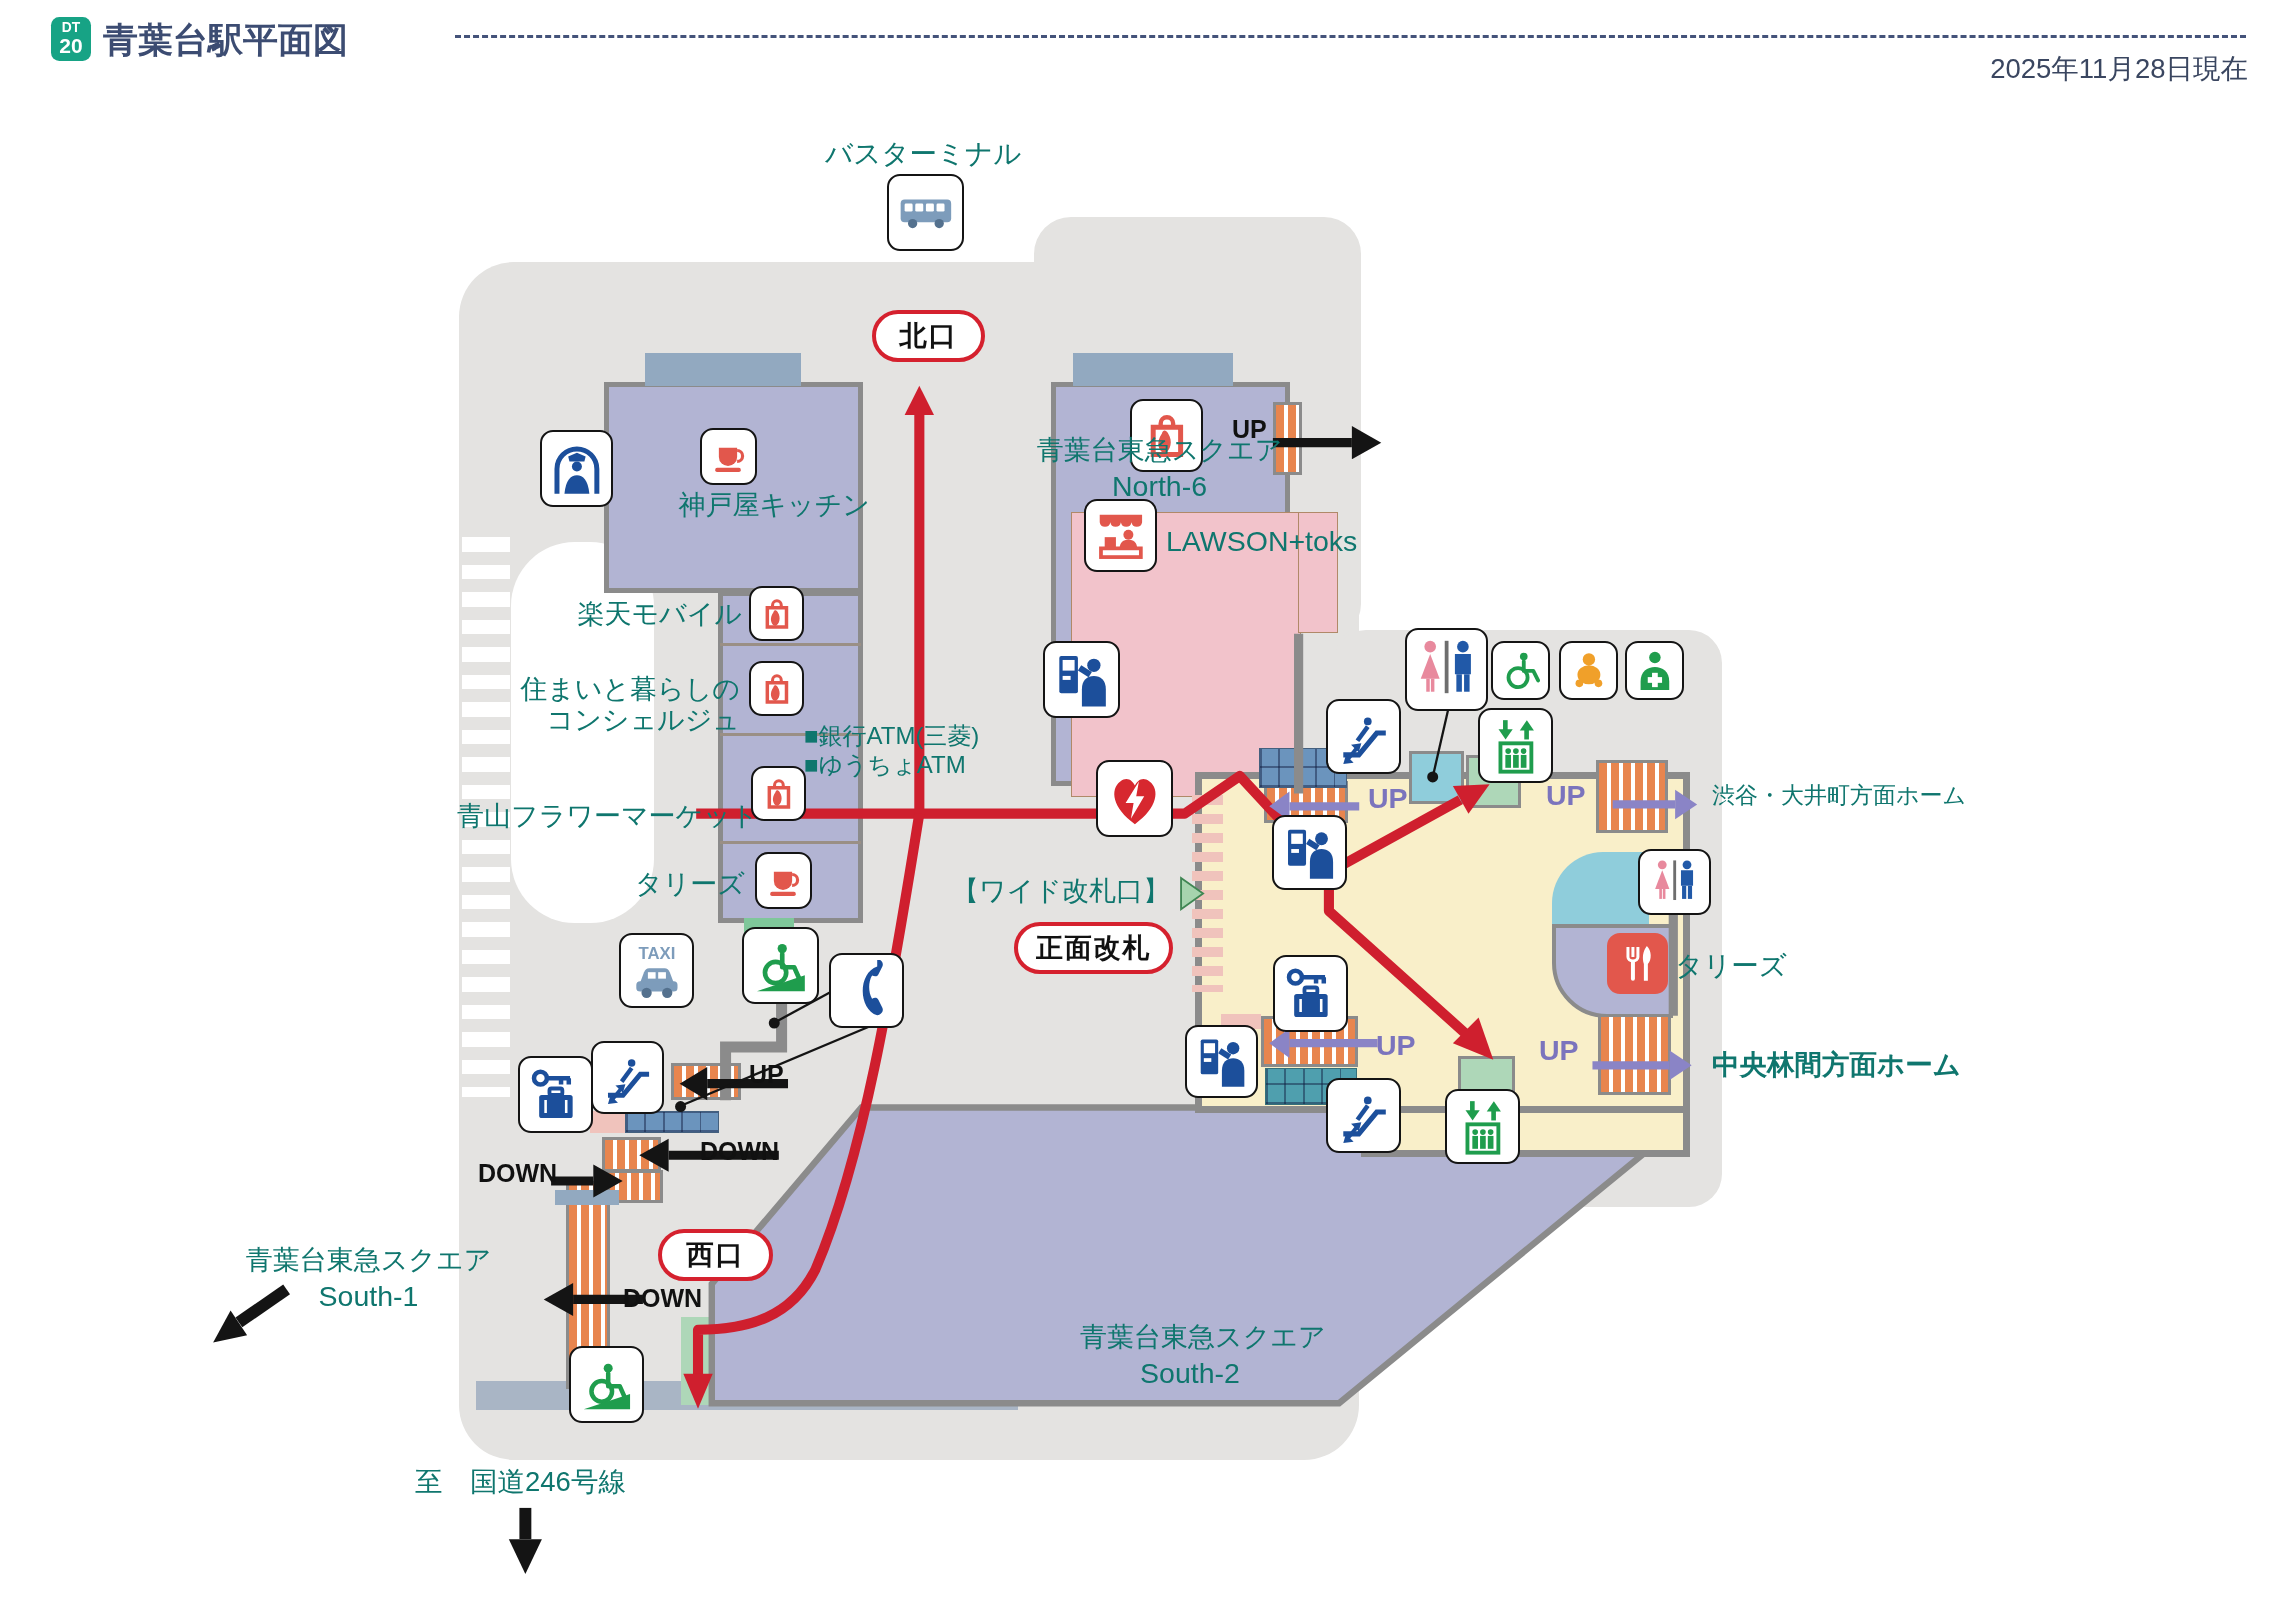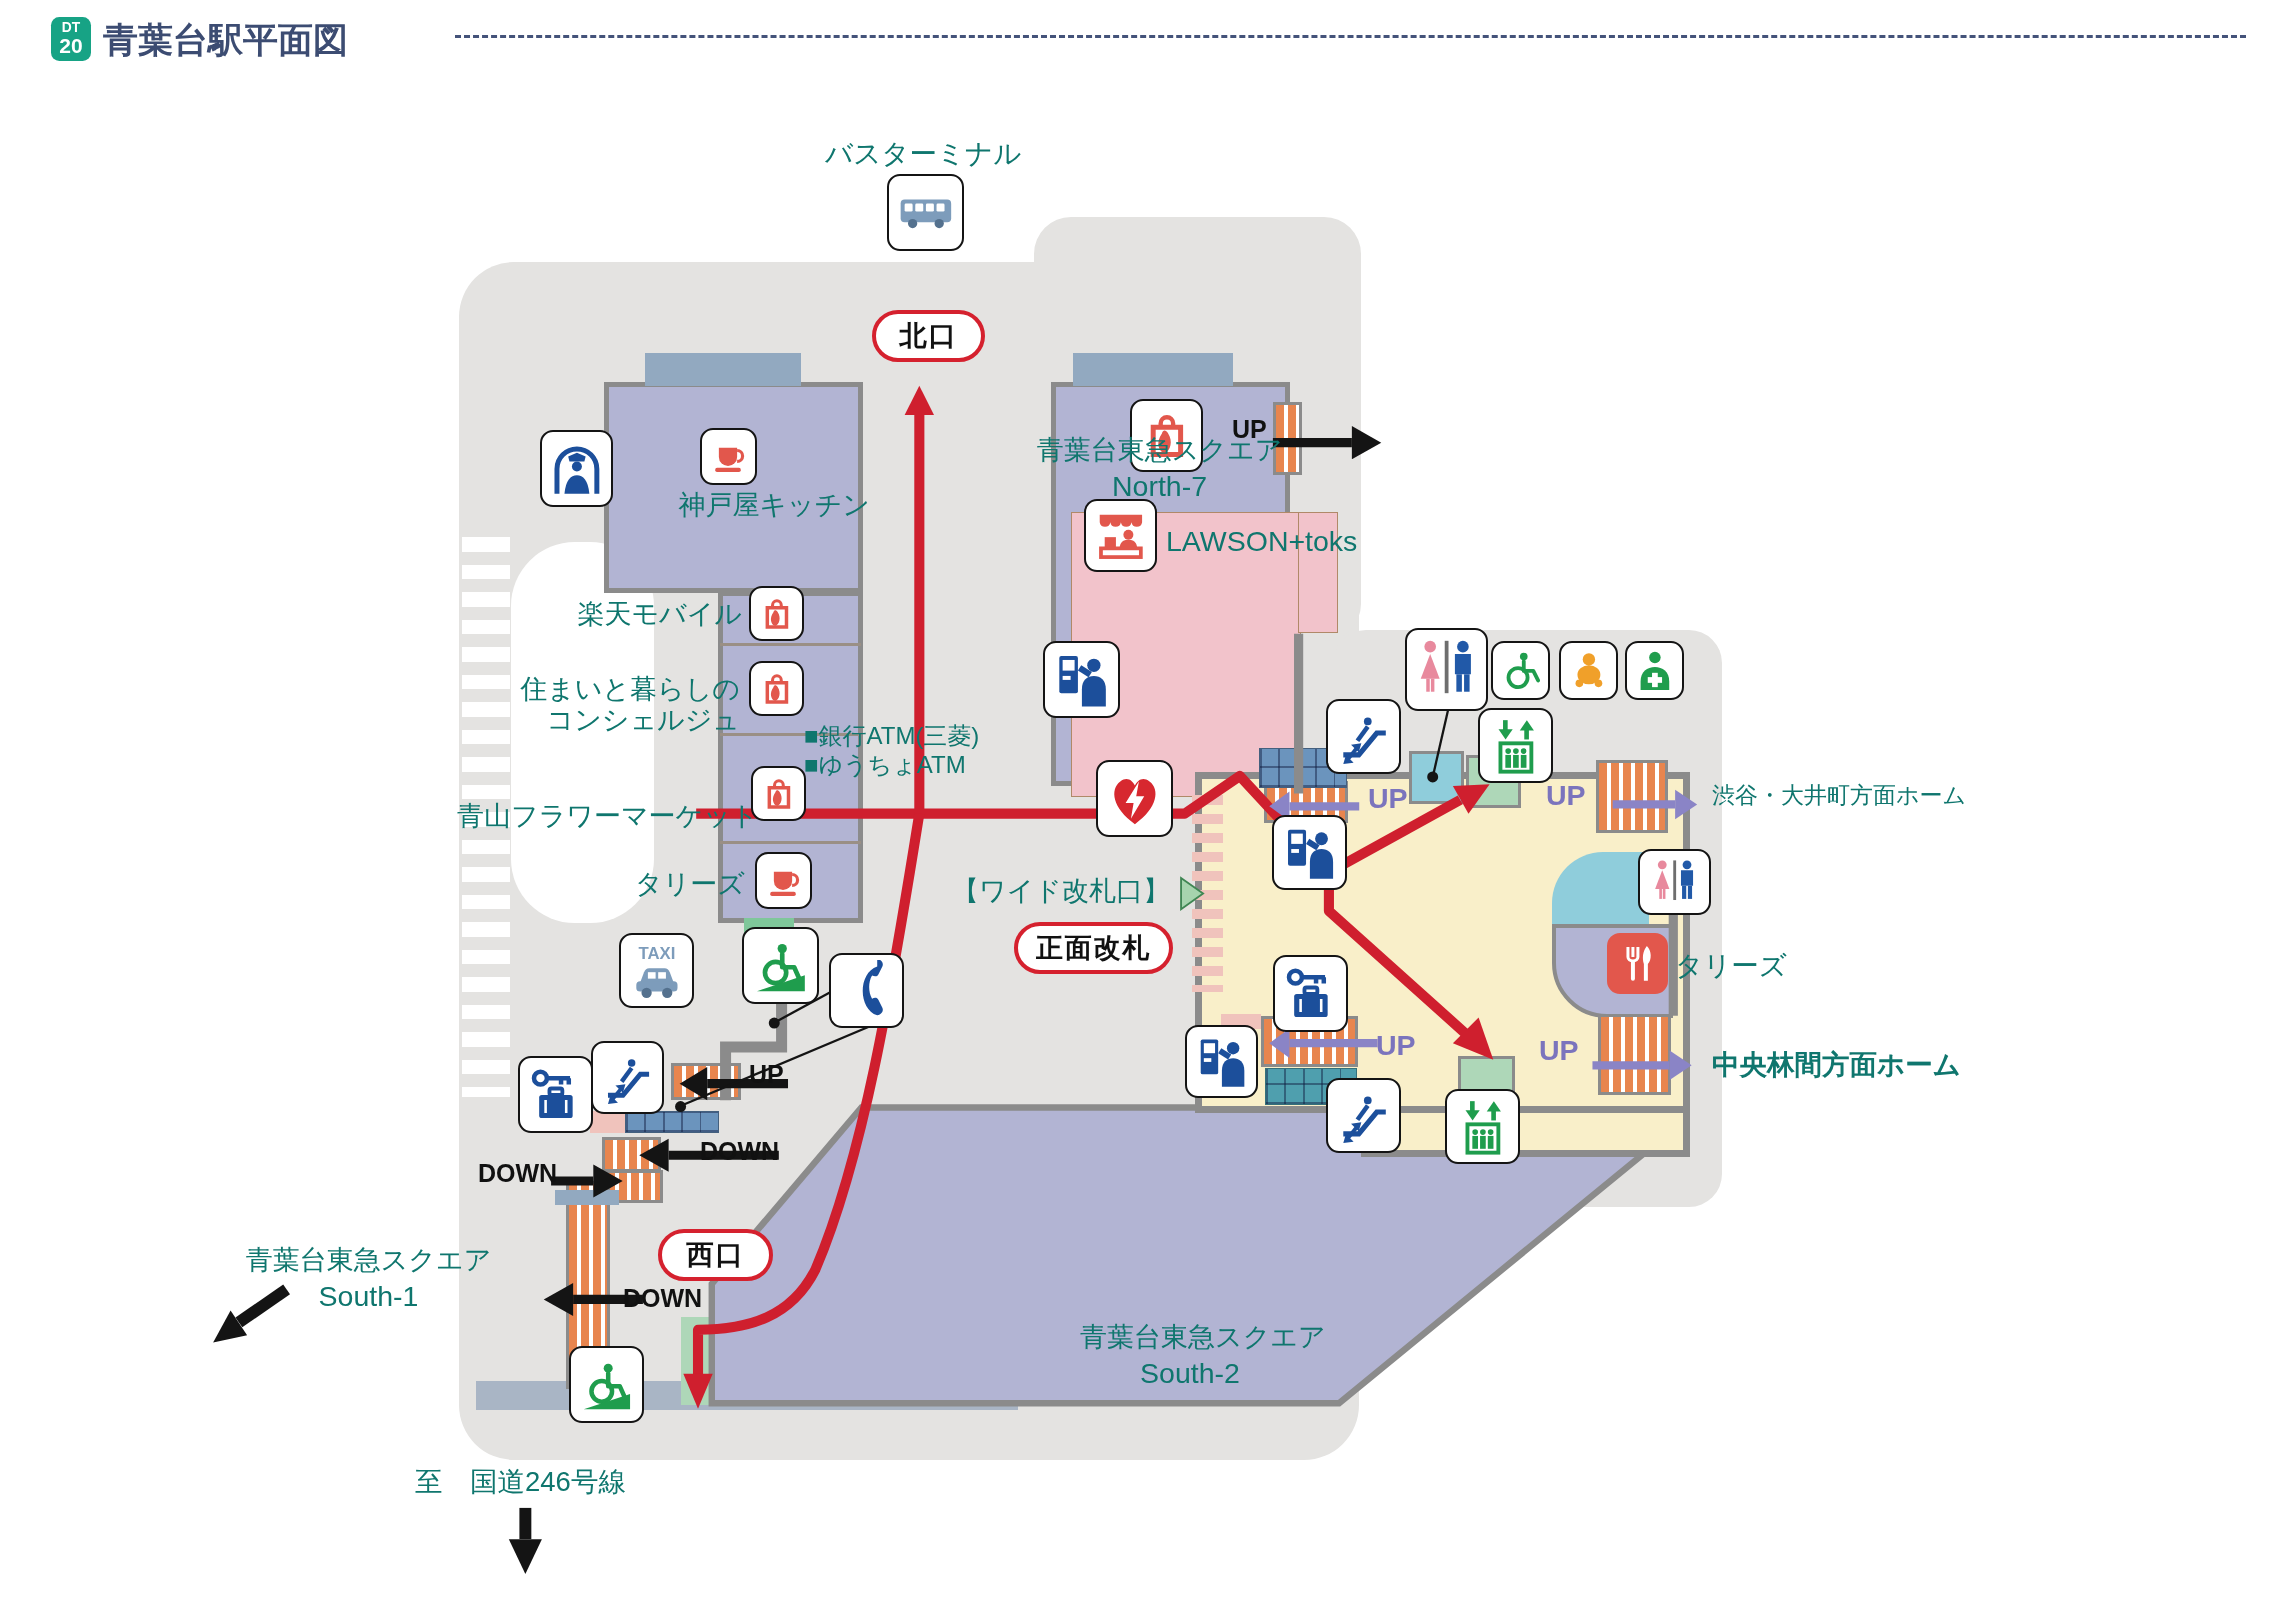--- a/index.html
+++ b/index.html
@@ -166,20 +166,21 @@
 </svg>
 
 <div id="stage">
 
   <div class="badge" style="left:51px;top:16.5px;width:40px;height:44px;">
     <div style="font-size:13.8px;">DT</div>
     <div style="font-size:21px;">20</div>
   </div>
   <div class="hdr-title" style="left:103px;top:16.5px;">青葉台駅平面図</div>
   <div class="dash" style="left:455px;top:35px;width:1791px;"></div>
+  <div class="date" style="left:1791px;top:51px;width:457px;">2025年11月28日現在</div>
 
   <div class="abs z1" style="left:459px;top:262px;width:900px;height:1198px;background:#e4e3e1;border-radius:55px;"></div>
   <div class="abs z1" style="left:1034px;top:217px;width:327px;height:424px;background:#e4e3e1;border-radius:37px;"></div>
   <div class="abs z1" style="left:1333px;top:630px;width:389px;height:577px;background:#e4e3e1;border-radius:33px;"></div>
   <div class="abs z1" style="left:462px;top:537px;width:48px;height:560px;background:repeating-linear-gradient(180deg,#fff 0 14.7px,rgba(0,0,0,0) 14.7px 27.5px);"></div>
   <div class="abs z1" style="left:476px;top:1381px;width:542px;height:29px;background:#a9b5c5;"></div>
   <div class="abs z1" style="left:681px;top:1317px;width:57px;height:88px;background:#aed7b8;"></div>
 
   <svg class="abs z2" style="left:0;top:0;" width="2296" height="1608" viewBox="0 0 2500 1751">
     <polygon points="775,1528 775,1398 938,1206 1588,1206 1588,1256 1790,1256 1458,1528" fill="#b2b4d3" stroke="#8b8b8b" stroke-width="7"></polygon>
@@ -454,21 +455,21 @@
   <div class="lbl c z6" style="left:595px;top:490px;width:275px;text-align:right;">神戸屋キッチン</div>
   <div class="lbl r z6" style="left:467px;top:599px;width:275px;">楽天モバイル</div>
   <div class="lbl r z6" style="left:457px;top:674px;width:283px;">住まいと暮らしの</div>
   <div class="lbl r z6" style="left:457px;top:705px;width:283px;">コンシェルジュ</div>
   <div class="lbl z6" style="left:804px;top:722px;font-size:24px;">■銀行ATM(三菱)</div>
   <div class="lbl z6" style="left:804px;top:751px;font-size:24px;">■ゆうちょATM</div>
   <div class="lbl r z6" style="left:457px;top:801px;width:285px;">青山フラワーマーケット</div>
   <div class="lbl r z6" style="left:558px;top:869px;width:187px;">タリーズ</div>
   <div class="lbl z6" style="left:1166px;top:525px;font-size:28.5px;">LAWSON+toks</div>
   <div class="lbl c z6" style="left:1030px;top:435px;width:259px;">青葉台東急スクエア</div>
-  <div class="lbl c z6" style="left:1030px;top:470px;width:259px;font-size:28.5px;">North-7</div>
+  <div class="lbl c z6" style="left:1030px;top:470px;width:259px;font-size:28.5px;">North-6</div>
   <div class="lbl z6" style="left:1712px;top:782px;font-size:23px;">渋谷・大井町方面ホーム</div>
   <div class="lbl z6" style="left:1712px;top:1049px;font-size:27.5px;font-weight:bold;">中央林間方面ホーム</div>
   <div class="lbl z6" style="left:1675px;top:950px;font-size:27.5px;">タリーズ</div>
   <div class="lbl r z6" style="left:904px;top:876px;width:266px;">【ワイド改札口】</div>
   <div class="lbl c z6" style="left:237px;top:1245px;width:263px;">青葉台東急スクエア</div>
   <div class="lbl c z6" style="left:237px;top:1280px;width:263px;font-size:28.5px;">South-1</div>
   <div class="lbl c z6" style="left:1080px;top:1322px;width:220px;">青葉台東急スクエア</div>
   <div class="lbl c z6" style="left:1080px;top:1357px;width:220px;font-size:28.5px;">South-2</div>
   <div class="lbl z6" style="left:415px;top:1466px;font-size:27.5px;">至　国道246号線</div>
 

